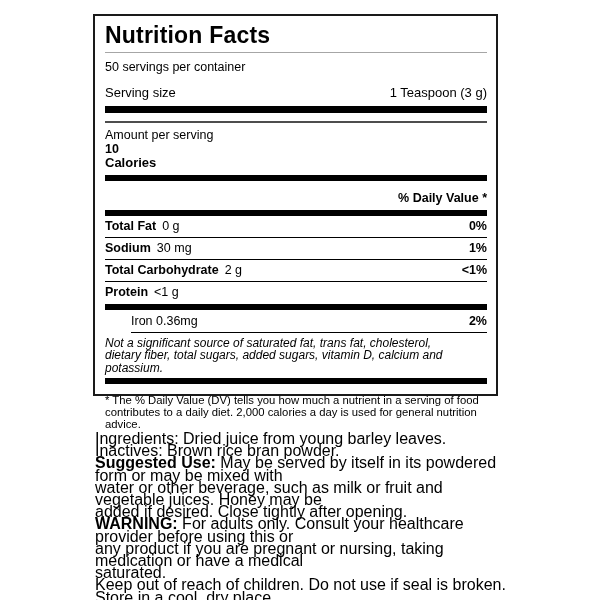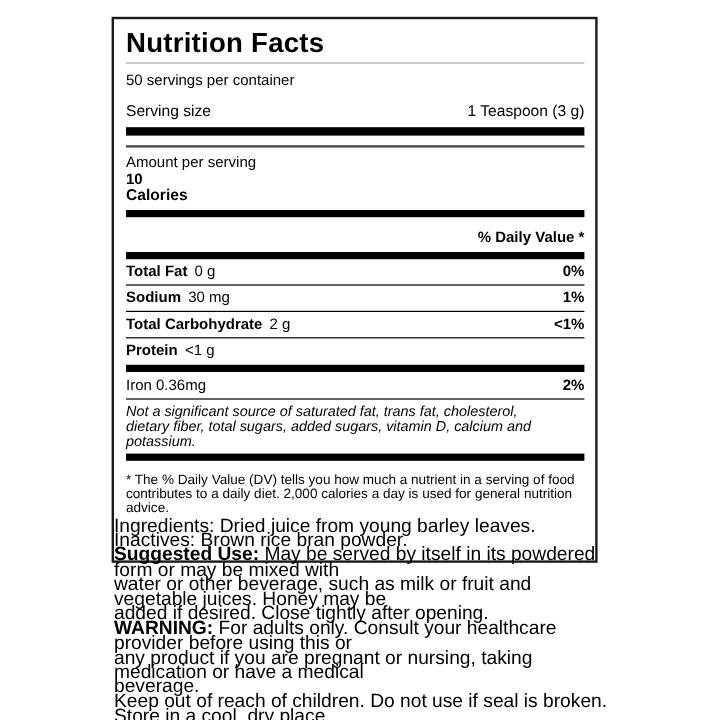--- a/index.html
+++ b/index.html
@@ -11,21 +11,21 @@
     background: var(--background, #fff);
     color: var(--text, #000);
     font-family: "Liberation Sans", sans-serif;
     overflow: hidden;
   }
 
   
   .nf-box {
     position: absolute;
     left: 93px; top: 14px;
-    width: 405px; height: 455px;
+    width: 405px; height: 382px;
     border: 2px solid var(--border, #1a1a1a);
     background: var(--background, #fff);
     padding: 6px 9px 6px 10px;
   }
   .nf-title {
     font-size: 23px;
     font-weight: 700;
     line-height: 26px;
     letter-spacing: 0.2px;
   }
@@ -87,21 +87,21 @@
     font-size: 12.5px;
     line-height: 15px;
     padding: 3px 0;
     border-bottom: 1px solid var(--text, #000);
   }
   .nrow .nm b { font-weight: 700; }
   .nrow .amt { margin-left: 6px; }
   .nrow .dv { font-weight: 700; }
   .nrow-protein { border-bottom: none; }
   .bar-protein { margin-top: 1px; }
-  .nrow-iron { margin-top: 2px; padding: 2px 0 3px 0; }
+  .nrow-iron { margin-top: 2px; padding: 2px 0 3px 0; margin-left: 26px; }
   .nf-para {
     margin-top: 4px;
     font-size: 12px;
     line-height: 12.3px;
     font-style: italic;
   }
   .bar-sig { margin-top: 4px; }
   .nf-footnote {
     margin-top: 10px;
     font-size: 11.3px;
@@ -191,17 +191,17 @@
       <span class="blk">* The % Daily Value (DV) tells you how much a nutrient in a serving of food</span>
       <span class="blk">contributes to a daily diet. 2,000 calories a day is used for general nutrition</span>
       <span class="blk">advice.</span>
     </div>
   </div>
 
   <div class="info">
     <p>Ingredients: Dried juice from young barley leaves.</p>
     <p class="p-inactives">Inactives: Brown rice bran powder.</p>
     <p class="p-suggested"><span class="b">Suggested Use:</span><span> May be served by itself in its powdered form or may be mixed with</span><span class="blk">water or other beverage, such as milk or fruit and vegetable juices. Honey may be</span><span class="blk">added if desired. Close tightly after opening.</span></p>
-    <p class="p-warning"><span class="b">WARNING:</span><span> For adults only. Consult your healthcare provider before using this or</span><span class="blk">any product if you are pregnant or nursing, taking medication or have a medical</span><span class="blk">beverage.</span></p>
+    <p class="p-warning"><span class="b">WARNING:</span><span> For adults only. Consult your healthcare provider before using this or</span><span class="blk">any product if you are pregnant or nursing, taking medication or have a medical</span><span class="blk">saturated.</span></p>
     <p class="p-storage">Keep out of reach of children. Do not use if seal is broken. Store in a cool, dry place.</p>
   </div>
 
 </div>
 
 </body></html>

